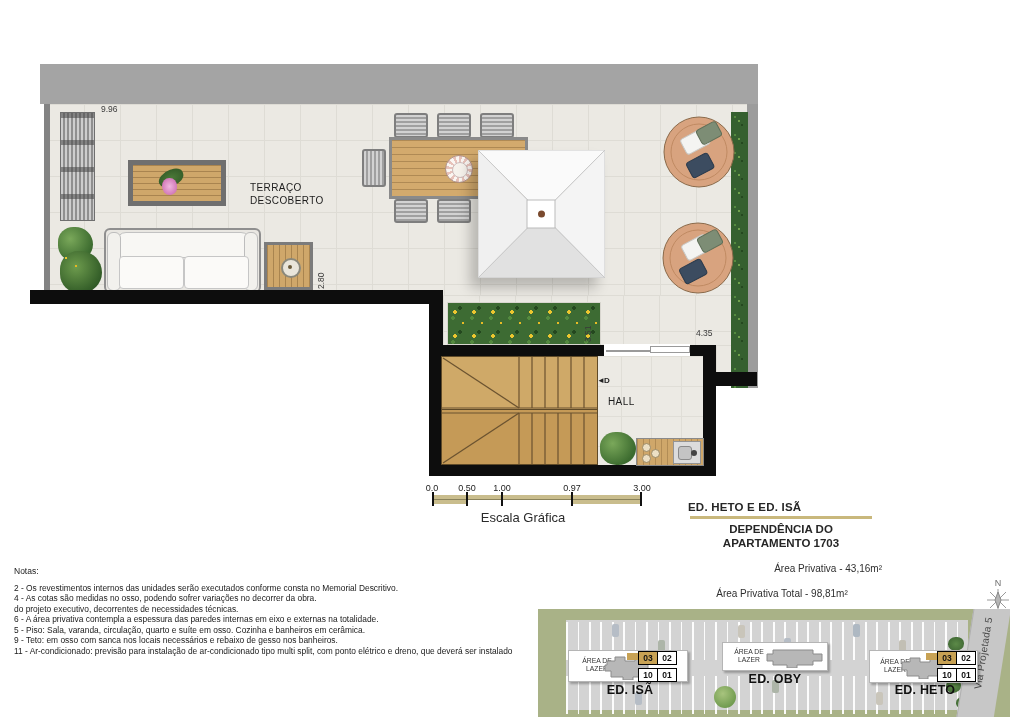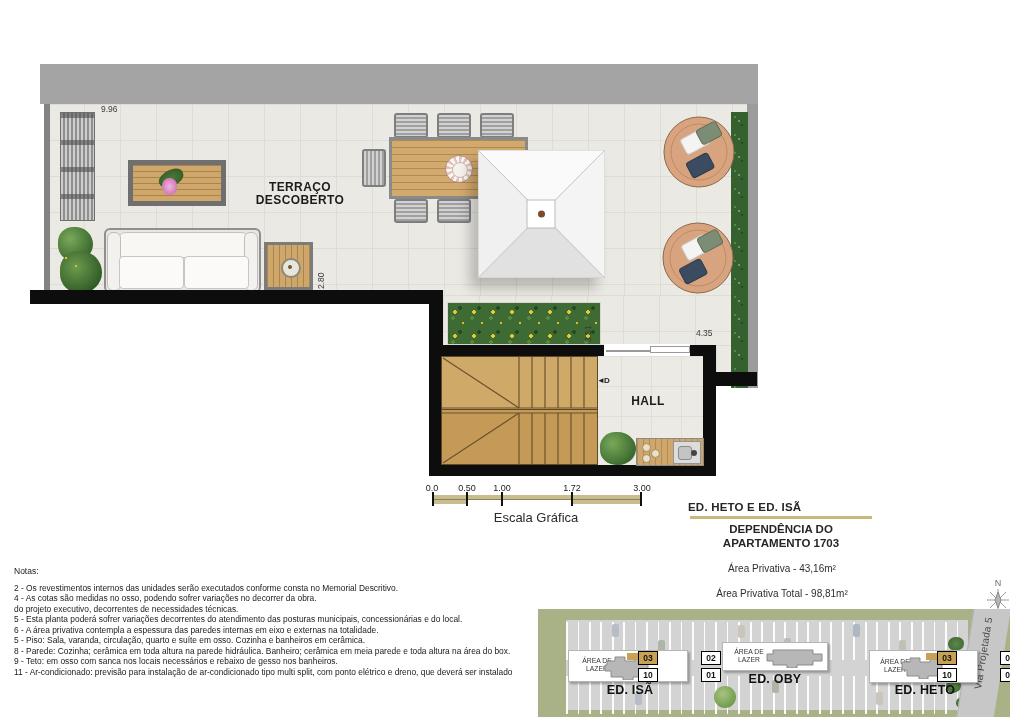--- a/index.html
+++ b/index.html
@@ -75,21 +75,21 @@
                radial-gradient(circle 3px at 12px 5px,#24481f 60%,transparent 62%),#3d6b33;
     background-size:19px 24px;}
   .hall-plant{left:600px;top:432px;width:36px;height:33px;}
   .counter{left:636px;top:438px;width:68px;height:28px;border:1px solid #8a8a8a;box-sizing:border-box;
     background:repeating-linear-gradient(90deg,rgba(122,90,47,.35) 0 1px,transparent 1px 6px),#cfa76a;}
   .cup{position:absolute;width:7px;height:7px;border-radius:50%;background:#ecdfc4;border:1px solid #9b8a66;}
   .sink{position:absolute;right:2px;top:2px;width:26px;height:21px;background:#dcdcdc;border:1px solid #949494;}
   .sink:before{content:"";position:absolute;left:4px;top:4px;width:12px;height:12px;border-radius:3px;background:#c4c4c4;border:1px solid #8a8a8a;}
   .sink:after{content:"";position:absolute;right:3px;top:8px;width:6px;height:6px;border-radius:50%;background:#444;}
   
-  .room-label{font-weight:bold;font-size:12px;letter-spacing:.4px;color:#1c1c1c;text-align:center;line-height:13px;}
+  .room-label{font-weight:normal;font-size:10px;letter-spacing:.4px;color:#1c1c1c;line-height:13px;}
   .dim{font-size:8.5px;color:#3a3a3a;}
   .dim-v{writing-mode:vertical-rl;transform:rotate(180deg);}
   .door-marker{font-size:8px;font-weight:bold;color:#222;letter-spacing:-1px;}
   
   .scale-labels span{position:absolute;transform:translateX(-50%);font-size:9px;color:#222;}
   .scale-labels span:nth-of-type(1){left:0;}
   .scale-labels span:nth-of-type(2){left:35px;}
   .scale-labels span:nth-of-type(3){left:70px;}
   .scale-labels span:nth-of-type(4){left:140px;}
   .scale-labels span:nth-of-type(5){left:210px;}
@@ -113,21 +113,21 @@
   .stall-row{position:absolute;left:0;width:402px;height:38px;
     background:repeating-linear-gradient(90deg,rgba(255,255,255,.95) 0 1.5px,transparent 1.5px 11.5px);}
   .car{position:absolute;width:7px;height:13px;border-radius:2px;}
   .map-tree{position:absolute;left:148px;top:66px;width:22px;height:22px;border-radius:50%;background:radial-gradient(circle at 40% 35%,#a8c47e,#6f9a4e 75%);}
   .bush{position:absolute;border-radius:50% 45% 55% 50%;background:radial-gradient(#5c8a48,#3a6130);}
   .road{position:absolute;left:427px;top:-6px;width:36px;height:122px;background:#c7c7c7;transform:rotate(9deg);border-left:1px solid #b0b0b0;}
   .road-label{position:absolute;left:10px;top:14px;writing-mode:vertical-rl;transform:rotate(180deg);font-size:10px;color:#4a4a4a;letter-spacing:.3px;}
   .bld-box{position:absolute;background:#fff;border:1px solid #b5b5b5;box-shadow:1.5px 2px 2px rgba(0,0,0,.28);box-sizing:border-box;}
   .area-label{position:absolute;font-size:6.8px;line-height:7.6px;color:#333;text-align:center;}
   .bld-name{position:absolute;font-weight:bold;font-size:12.5px;color:#111;text-align:center;letter-spacing:.2px;}
-  .urow{display:flex;gap:44px;}
+  .urow{display:flex;}
   .cell{width:20px;height:14px;border:1px solid #000;margin-left:-1px;display:flex;align-items:center;justify-content:center;
         font-weight:bold;font-size:8.5px;background:#fff;box-sizing:border-box;color:#111;}
   .urow .cell:first-child{margin-left:0;}
   .cell.hl{background:var(--highlight,#c8a254);}
   .fp-hl{position:absolute;background:var(--highlight,#c8a254);}
 </style>
 </head>
 <body>
 
 <div>
@@ -256,46 +256,46 @@
     <div class="sink"></div>
   </div>
 </div>
 
 <div>
   <div class="abs scale-labels" style="left:432px;top:483px;width:210px;height:10px;">
 
   <span>0.0</span>
       <span>0.50</span>
       <span>1.00</span>
-      <span>1.72</span>
+      <span>0.97</span>
       <span>3.00</span>
     </div>
   <div class="abs scale-bar">
     <div class="sb-top"></div>
     <div class="sb-seg" style="left:0;width:35px;background:#c9bd8d;"></div>
     <div class="sb-seg" style="left:35px;width:35px;background:#ffffff;"></div>
     <div class="sb-seg" style="left:70px;width:70px;background:#ffffff;"></div>
     <div class="sb-seg" style="left:140px;width:70px;background:#c9bd8d;"></div>
     <div class="tick" style="left:0;"></div>
     <div class="tick" style="left:34px;"></div>
     <div class="tick" style="left:69px;"></div>
     <div class="tick" style="left:139px;"></div>
     <div class="tick" style="left:208px;"></div>
   </div>
-  <div class="abs scale-caption" style="left:431px;top:510px;width:210px;">Escala Gráfica</div>
+  <div class="abs scale-caption" style="left:418px;top:510px;width:210px;">Escala Gráfica</div>
 </div>
 
 <div>
   <div class="abs tb-project" style="left:688px;top:501px;width:186px;">ED. HETO E ED. ISÃ</div>
   <div class="abs tb-rule" style="left:690px;top:516px;width:182px;"></div>
   <div class="abs tb-dep" style="left:688px;top:523px;width:186px;">
     <div>DEPENDÊNCIA DO</div>
     <div>APARTAMENTO 1703</div>
   </div>
-  <div class="abs tb-area" style="left:682px;top:563px;width:200px;">Área Privativa - 43,16m²</div>
+  <div class="abs tb-area" style="left:682px;top:563px;width:200px;text-align:right;">Área Privativa - 43,16m²</div>
   <div class="abs tb-area" style="left:682px;top:588px;width:200px;">Área Privativa Total - 98,81m²</div>
 </div>
 
 <div class="abs" style="left:980px;top:578px;width:36px;">
   <div class="compass-n">N</div>
   <div style="text-align:center;">
     <svg width="24" height="24" viewBox="0 0 24 24">
       <g stroke="#9a9a9a" stroke-width="1">
         <line x1="12" y1="1" x2="12" y2="23"></line>
           <line x1="1" y1="12" x2="23" y2="12"></line>
@@ -307,24 +307,22 @@
   </div>
 </div>
 
 <div>
   <div class="abs notes-heading" style="left:14px;top:566px;">Notas:</div>
   <div class="abs" style="left:14px;top:583px;">
 
       <div class="note-line">2 - Os revestimentos internos das unidades serão executados conforme consta no Memorial Descritivo.</div>
       <div class="note-line">4 - As cotas são medidas no osso, podendo sofrer variações no decorrer da obra.</div>
       <div class="note-line">do projeto executivo, decorrentes de necessidades técnicas.</div>
-      <div class="note-line">5 - Esta planta poderá sofrer variações decorrentes do atendimento das posturas municipais, concessionárias e do local.</div>
       <div class="note-line">6 - A área privativa contempla a espessura das paredes internas em eixo e externas na totalidade.</div>
       <div class="note-line">5 - Piso: Sala, varanda, circulação, quarto e suíte em osso. Cozinha e banheiros em cerâmica.</div>
-      <div class="note-line">8 - Parede: Cozinha; cerâmica em toda altura na parede hidráulica. Banheiro; cerâmica em meia parede e toda altura na área do box.</div>
       <div class="note-line">9 - Teto: em osso com sanca nos locais necessários e rebaixo de gesso nos banheiros.</div>
       <div class="note-line">11 - Ar-condicionado: previsão para instalação de ar-condicionado tipo multi split, com ponto elétrico e dreno, que deverá ser instalado</div>
     </div>
 </div>
 
 <div class="abs site-map">
   <div class="parking">
     <div class="stall-row" style="top:2px;"></div>
     <div class="stall-row" style="top:56px;"></div>
     <div class="car" style="left:46px;top:4px;background:#b6bdc6;"></div>

